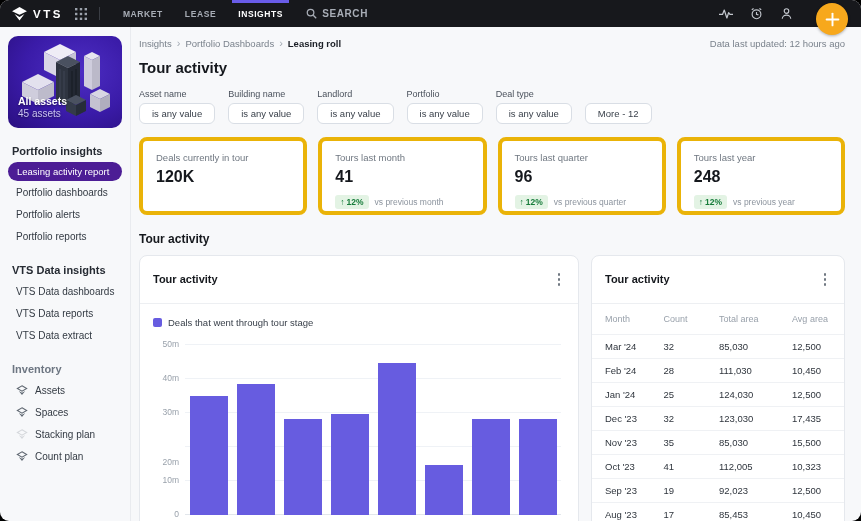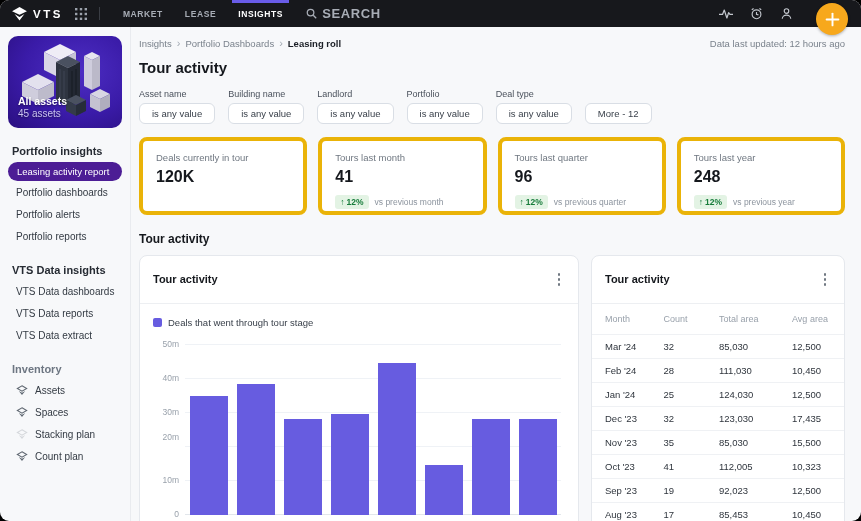--- a/index.html
+++ b/index.html
@@ -10,21 +10,21 @@
   .topnav{height:27px;background:#17181C;display:flex;align-items:center;padding:0 12px;position:relative;z-index:5;}
   .brand{display:flex;align-items:center;gap:6px;cursor:pointer;}
   .brand-text{color:#fff;font-weight:bold;font-size:11.5px;letter-spacing:2.5px;}
   .apps{margin-left:12px;display:flex;align-items:center;cursor:pointer;}
   .nav-divider{width:1px;height:13px;background:#3A3D44;margin:0 12px;}
   .tabs{display:flex;height:39px;align-items:center;}
   .tab{position:relative;height:27px;display:flex;align-items:center;padding:0 11px;font-size:8.5px;
        font-weight:bold;letter-spacing:.6px;color:#A8ADB6;cursor:pointer;}
   .tab.active{color:#fff;}
   .tab-indicator{position:absolute;top:0;left:5px;right:5px;height:3px;background:#695CE8;}
-  .search{display:flex;align-items:center;gap:5px;margin-left:12px;color:#A8ADB6;font-size:13px;
+  .search{display:flex;align-items:center;gap:5px;margin-left:12px;color:#A8ADB6;font-size:10px;
           font-weight:bold;letter-spacing:.6px;cursor:pointer;}
   .nav-right{margin-left:auto;display:flex;align-items:center;gap:17px;margin-right:56px;}
   .nav-icon{display:flex;cursor:pointer;}
   .add-btn{position:absolute;top:3px;right:13px;width:32px;height:32px;border-radius:50%;background:#F7A81C;
            display:flex;align-items:center;justify-content:center;z-index:20;box-shadow:0 1px 3px rgba(0,0,0,.3);cursor:pointer;}
   
   .shell{display:flex;height:494px;}
   .sidebar{width:131px;min-width:131px;border-right:1px solid #E9EBEF;padding:9px 8px;box-sizing:border-box;overflow:hidden;}
   .asset-card{position:relative;height:92px;border-radius:10px;overflow:hidden;cursor:pointer;
               background:radial-gradient(ellipse at 62% 38%,#4D2EC4 0%,#3A1BA8 55%,#2A0F80 100%);}
@@ -365,21 +365,21 @@
               <span class="swatch" id="legend-swatch" style="background: rgb(103, 92, 224);"></span>
               <span class="legend-label">Deals that went through tour stage</span>
             </div>
             <div class="chart">
               <div class="plot" id="plot">
                   <div class="gridline zero" style="bottom: 0px;"></div>
                   <div class="ylabel" style="bottom: 0px;">0</div>
                   <div class="gridline" style="bottom: 34px;"></div>
                   <div class="ylabel" style="bottom: 34px;">10m</div>
                   <div class="gridline" style="bottom: 68px;"></div>
-                  <div class="ylabel" style="bottom: 77px;">20m</div>
+                  <div class="ylabel" style="bottom: 52px;">20m</div>
                   <div class="gridline" style="bottom: 102px;"></div>
                   <div class="ylabel" style="bottom: 102px;">30m</div>
                   <div class="gridline" style="bottom: 136px;"></div>
                   <div class="ylabel" style="bottom: 136px;">40m</div>
                   <div class="gridline" style="bottom: 170px;"></div>
                   <div class="ylabel" style="bottom: 170px;">50m</div>
                   <div class="bars">
                     <div class="slot">
                       <div class="bar" style="height: 119px; background: rgb(103, 92, 224);"></div>
                     </div>

